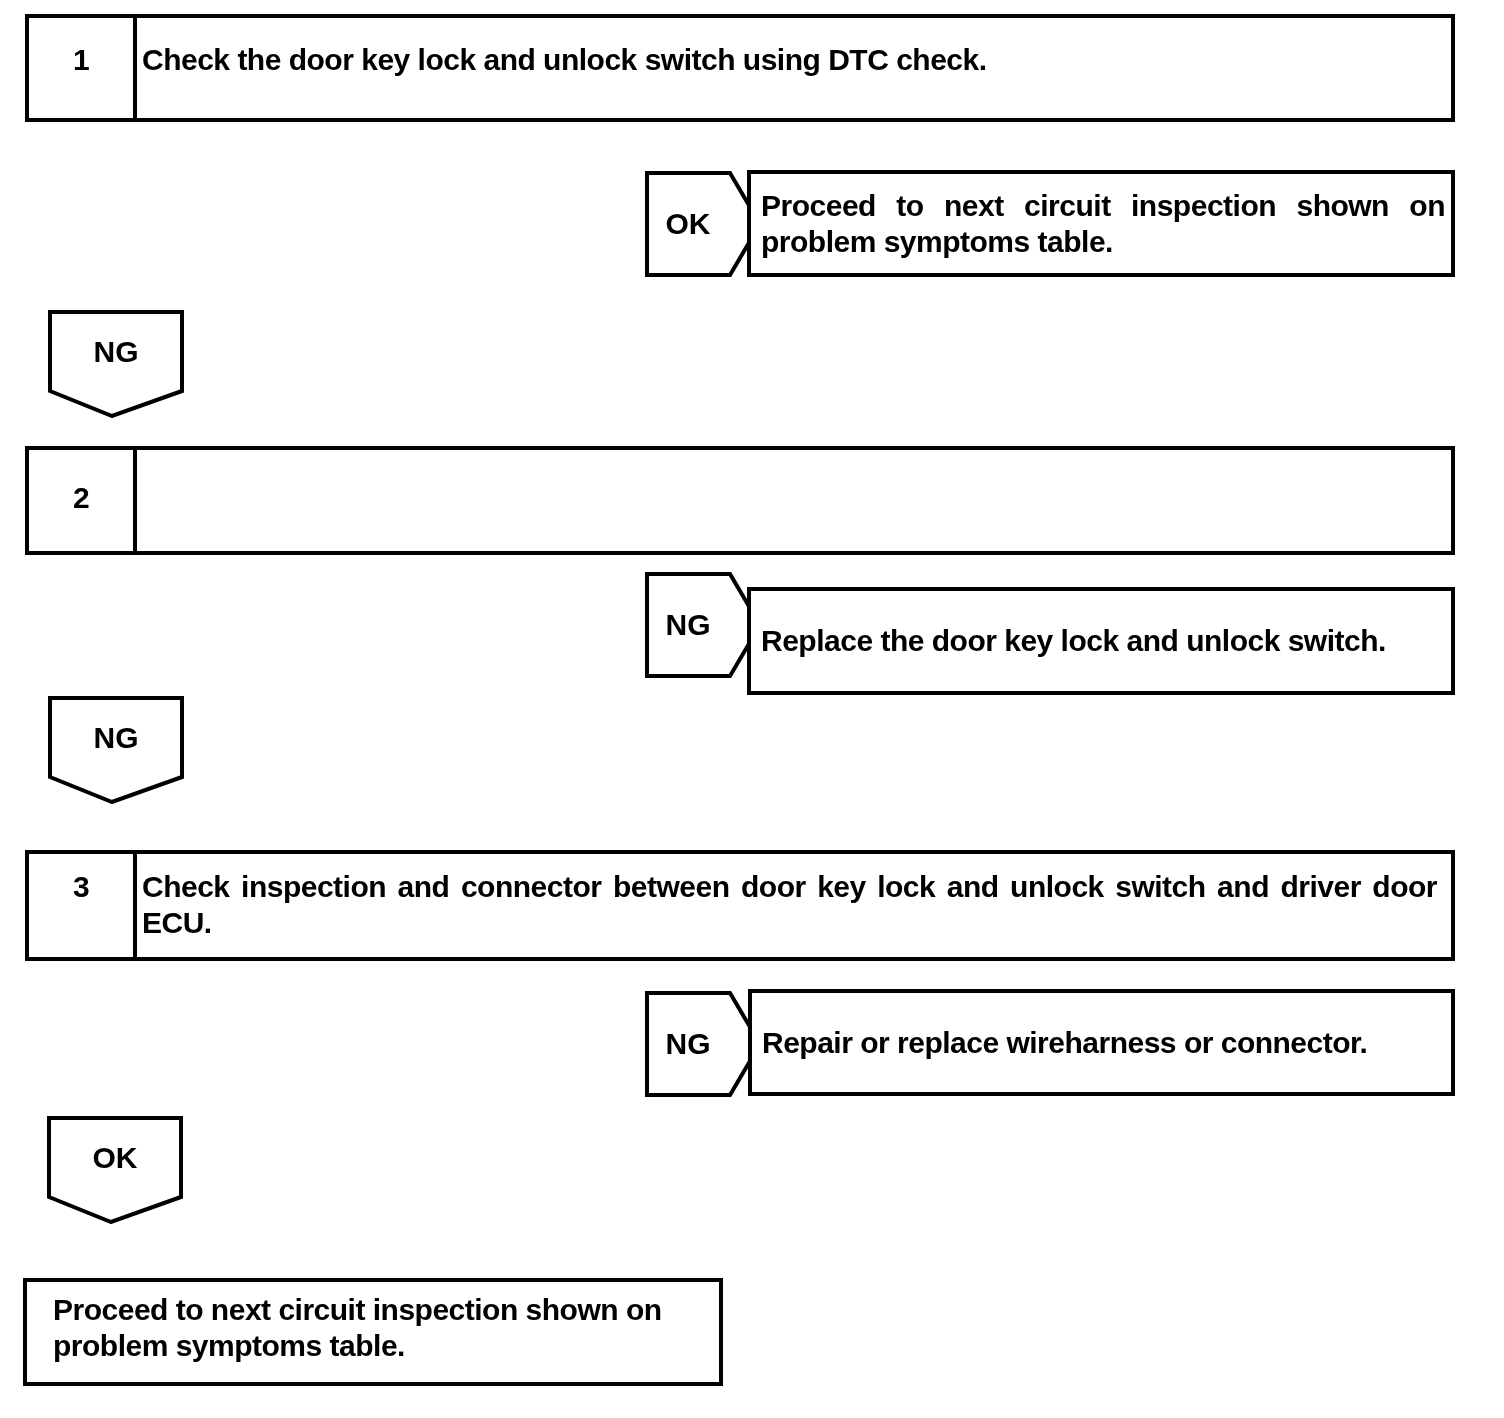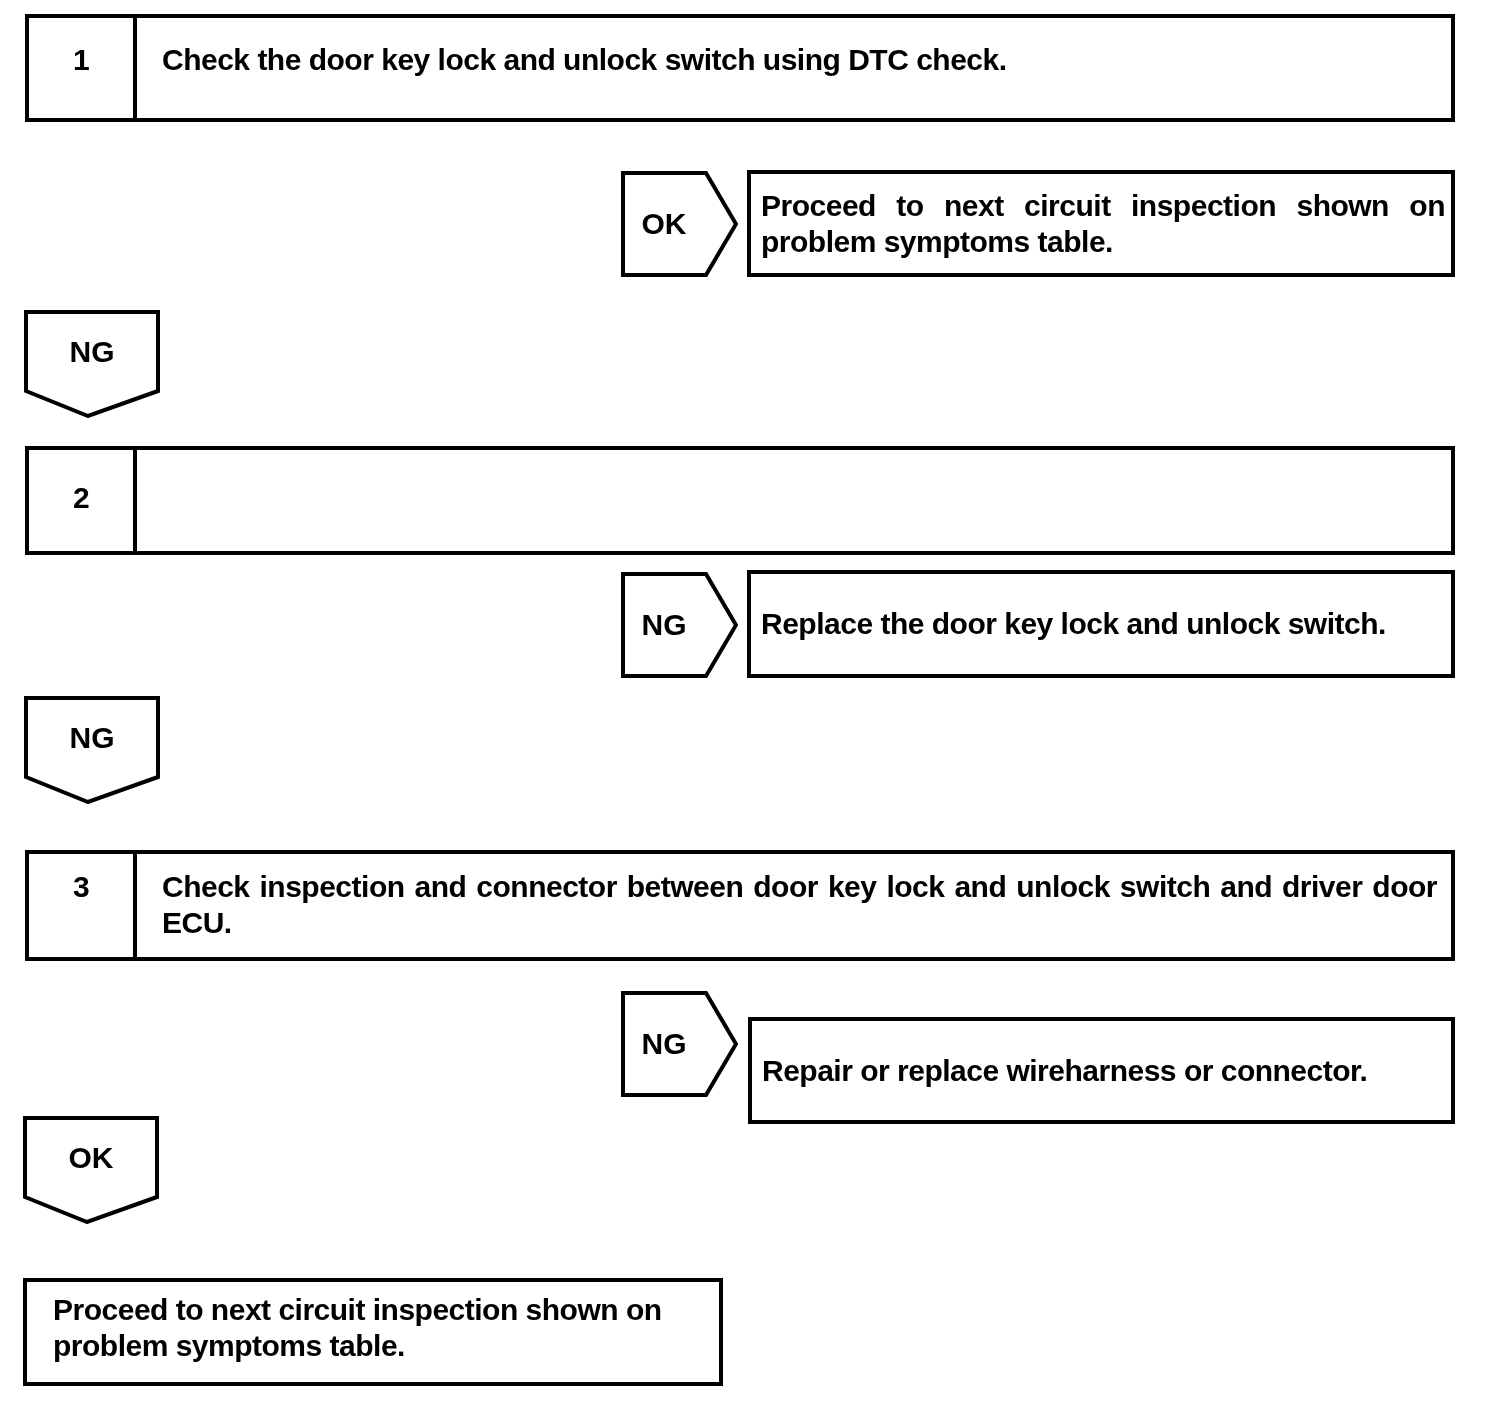--- a/index.html
+++ b/index.html
@@ -31,21 +31,21 @@
   .step-num-cell {
     width: 108px;
     border-right: 4px solid #000;
     flex: 0 0 auto;
     display: flex;
     justify-content: center;
     box-sizing: border-box;
   }
   .step-text-cell {
     flex: 1 1 auto;
-    padding-left: 25px;
+    padding-left: 5px;
     padding-right: 14px;
     text-align: justify;
     box-sizing: border-box;
   }
   .step-box, .result-box, .final-box, .step-num-cell, .step-text-cell {
     font-size: 30px;
     letter-spacing: -0.5px;
     line-height: 36px;
   }
   .pt-24 { padding-top: 24px; }
@@ -69,20 +69,21 @@
     position: absolute;
     border: 4px solid #000;
     background: #fff;
     box-sizing: border-box;
     padding: 10px 6px 0 26px;
     text-align: left;
   }
   
   .pent {
     position: absolute;
+    margin-left: 24px;
   }
   .pent svg {
     position: absolute;
     left: 0; top: 0;
     display: block;
   }
   .pent .label {
     position: absolute;
     font-size: 30px;
     letter-spacing: 0px;
@@ -137,21 +138,21 @@
       <span>2</span>
     </div>
   </div>
 
   <div class="pent pent-right" style="left:621px; top:572px;">
     <svg width="117" height="106" viewBox="0 0 117 106">
       <polygon points="2,2 85,2 115,53 85,104 2,104" fill="#ffffff" stroke="#000000" stroke-width="4" stroke-linejoin="miter"></polygon>
     </svg>
     <span class="label">NG</span>
   </div>
-  <div class="result-box" style="left:747px; top:570px; width:708px; height:108px;">Replace the door key lock and unlock switch.</div>
+  <div class="result-box" style="left:747px; top:587px; width:708px; height:108px;">Replace the door key lock and unlock switch.</div>
 
   <div class="pent pent-down" style="left:24px; top:696px;">
     <svg width="136" height="108" viewBox="0 0 136 108">
       <polygon points="2,2 134,2 134,81 64,106 2,81" fill="#ffffff" stroke="#000000" stroke-width="4" stroke-linejoin="miter"></polygon>
     </svg>
     <span class="label">NG</span>
   </div>
 
   <div class="step-box" style="left:25px; top:850px; width:1430px; height:111px;">
     <div class="step-num-cell pt-15">
@@ -159,21 +160,21 @@
     </div>
     <div class="step-text-cell pt-15">Check inspection and connector between door key lock and unlock switch and driver door ECU.</div>
   </div>
 
   <div class="pent pent-right" style="left:621px; top:991px;">
     <svg width="117" height="106" viewBox="0 0 117 106">
       <polygon points="2,2 85,2 115,53 85,104 2,104" fill="#ffffff" stroke="#000000" stroke-width="4" stroke-linejoin="miter"></polygon>
     </svg>
     <span class="label">NG</span>
   </div>
-  <div class="result-box" style="left:748px; top:1017px; width:707px; height:107px;">Repair or replace wireharness or connector.</div>
+  <div class="result-box" style="left:748px; top:989px; width:707px; height:107px;">Repair or replace wireharness or connector.</div>
 
   <div class="pent pent-down" style="left:23px; top:1116px;">
     <svg width="136" height="108" viewBox="0 0 136 108">
       <polygon points="2,2 134,2 134,81 64,106 2,81" fill="#ffffff" stroke="#000000" stroke-width="4" stroke-linejoin="miter"></polygon>
     </svg>
     <span class="label">OK</span>
   </div>
 
   <div class="final-box" style="left:23px; top:1278px; width:700px; height:108px;">Proceed to next circuit inspection shown on problem symptoms table.</div>
 

